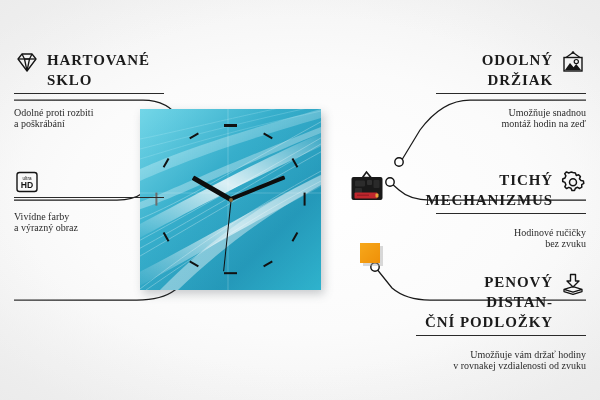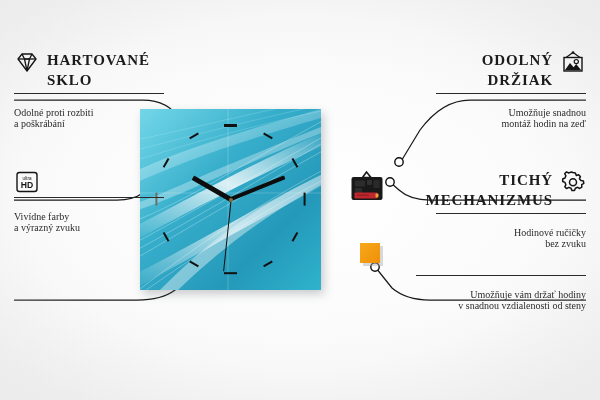--- a/index.html
+++ b/index.html
@@ -207,21 +207,21 @@
   <div class="feat left" style="left:14px;top:170px;width:150px;">
     <div class="hd">
       <svg class="ico" viewBox="0 0 26 24">
         <rect x="3" y="2.5" width="20" height="19" rx="2.5" fill="none" stroke="#141414" stroke-width="1.4"></rect>
         <text x="13" y="10.2" font-family="Liberation Sans, sans-serif" font-size="4.6" text-anchor="middle" fill="#141414">ultra</text>
         <text x="13" y="18.4" font-family="Liberation Sans, sans-serif" font-size="8.6" font-weight="bold" text-anchor="middle" fill="#141414">HD</text>
       </svg>
     </div>
     <div class="rule"></div>
     <div class="sub">Vivídne farby
-a výrazný zvuku</div>
+a výrazný obraz</div>
   </div>
 
 
   <div class="feat right" style="left:436px;top:50px;width:150px;">
     <div class="hd">
       <svg class="ico" viewBox="0 0 26 24">
         <path d="M13,2.5 L6,7.5 M13,2.5 L20,7.5" fill="none" stroke="#141414" stroke-width="1.2"></path>
         <circle cx="13" cy="2.6" r="1.3" fill="#141414"></circle>
         <rect x="4" y="7.5" width="18" height="13.5" fill="none" stroke="#141414" stroke-width="1.4"></rect>
         <path d="M4.8,20.2 L10,13 L13.6,17.2 L16.2,14 L21.2,20.2 Z" fill="#141414"></path>
@@ -243,18 +243,27 @@
       </svg>
       <div class="ttl">TICHÝ
 MECHANIZMUS</div>
     </div>
     <div class="rule"></div>
     <div class="sub">Hodinové ručičky
 bez zvuku</div>
   </div>
 
   <div class="feat right" style="left:416px;top:272px;width:170px;">
+    <div class="hd">
+      <svg class="ico" viewBox="0 0 26 24">
+        <path d="M10.5,2.5 L15.5,2.5 L15.5,9 L19,9 L13,15 L7,9 L10.5,9 Z" fill="none" stroke="#141414" stroke-width="1.4" stroke-linejoin="round"></path>
+        <path d="M13,14.6 L22,17.4 L13,20.2 L4,17.4 Z" fill="none" stroke="#141414" stroke-width="1.3" stroke-linejoin="round"></path>
+        <path d="M4,17.8 L4,19.6 L13,22.3 L22,19.6 L22,17.8" fill="none" stroke="#141414" stroke-width="1.3" stroke-linejoin="round"></path>
+      </svg>
+      <div class="ttl">PENOVÝ DISTAN-
+ČNÍ PODLOŽKY</div>
+    </div>
     <div class="rule"></div>
     <div class="sub">Umožňuje vám držať hodiny
-v snadnou vzdialenosti od steny</div>
+v rovnakej vzdialenosti od zvuku</div>
   </div>
 
 </div>
 
 </body></html>

